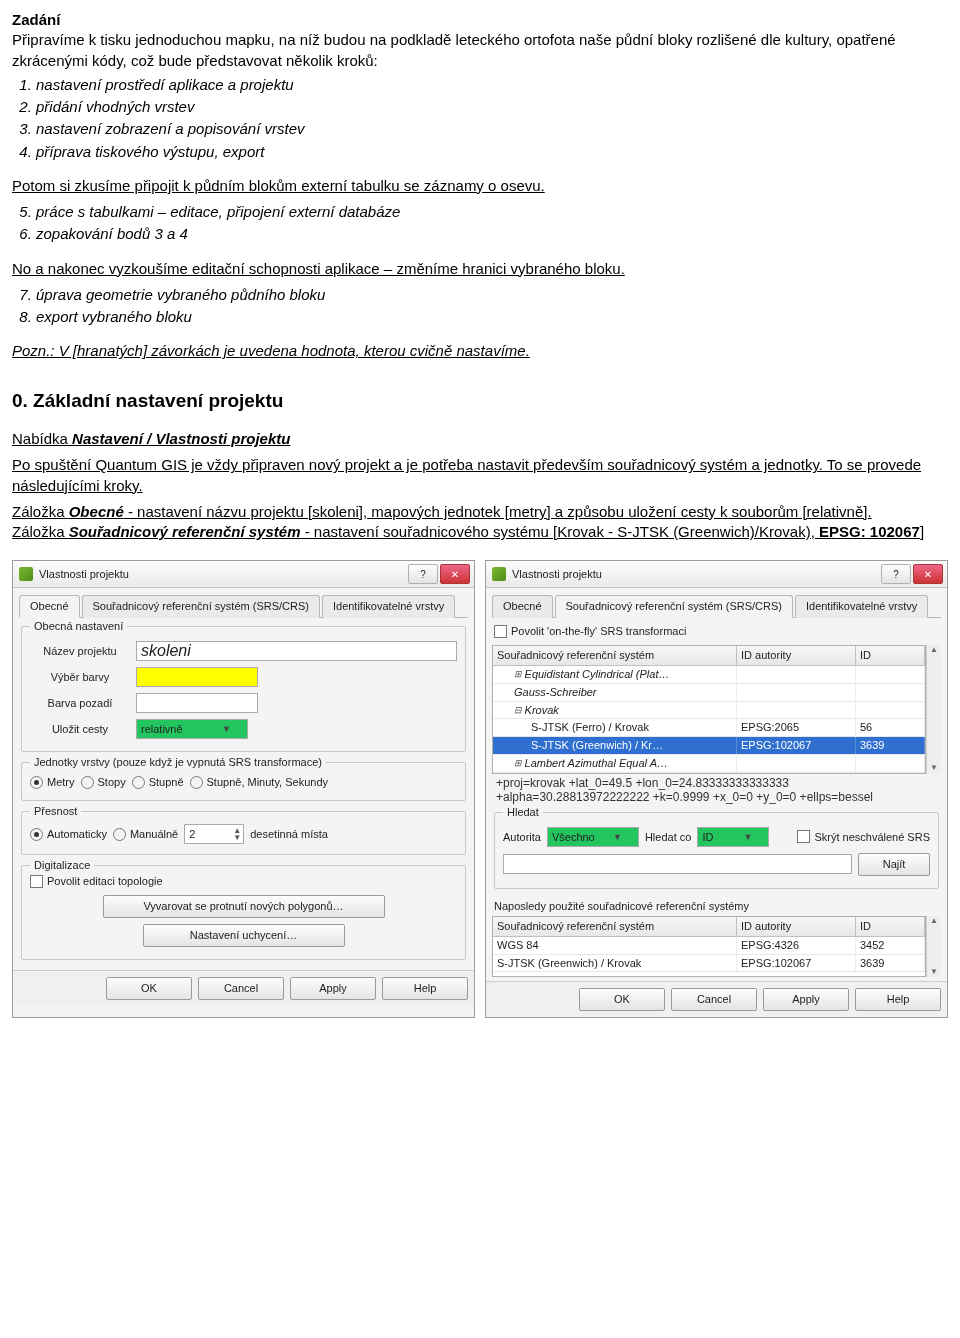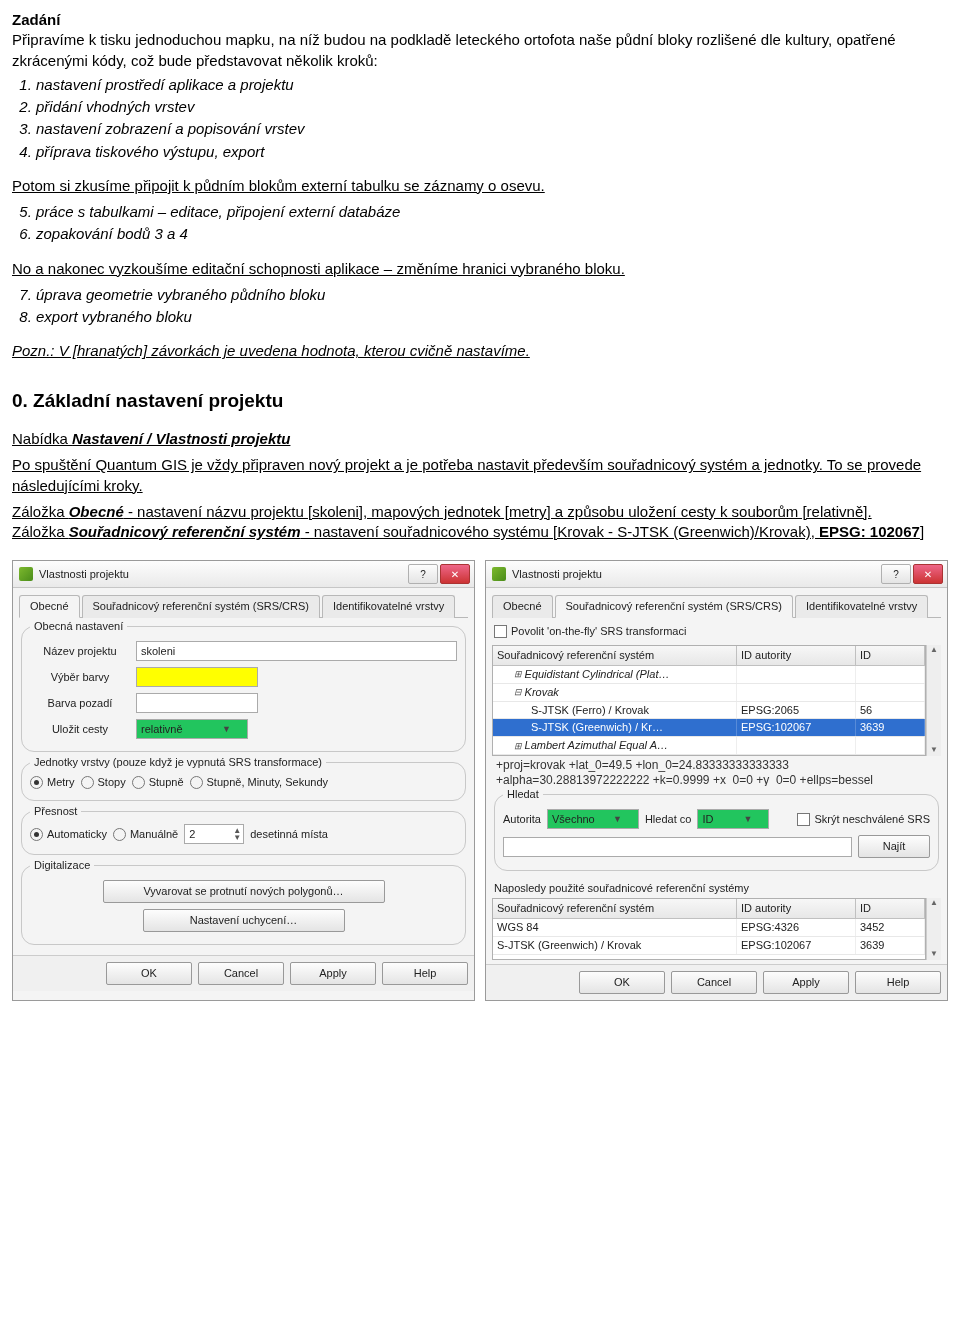--- a/index.html
+++ b/index.html
@@ -70,38 +70,38 @@
     border-bottom: none;
     background: #eaeaea;
     margin-right: 2px;
     border-radius: 3px 3px 0 0;
     position: relative;
     top: 1px;
   }
   .tab.active { background:#f4f4f4; border-bottom:1px solid #f4f4f4;}
   .groupbox {
     border: 1px solid #c8c8c8;
-    border-radius: 13px;
+    border-radius: 2px;
     margin: 8px 2px 10px 2px;
     padding: 8px 8px 6px 8px;
     position: relative;
   }
   .groupbox .gtitle, .gtitle-check {
     position: absolute;
     top: -8px;
     left: 8px;
     background: #f4f4f4;
     padding: 0 4px;
     font-size: 11px;
   }
   .formrow { display:flex; align-items:center; margin: 6px 0; gap:6px;text-align:center;}
   .formrow .lbl { width: 100px; }
   .textinput {
     flex:1; height:18px; border:1px solid #aaa; background:#fff;
-    padding: 0 4px; font-size:11px; display:flex; align-items:center;
+    padding: 0 4px; font-size:16px; display:flex; align-items:center;font-style:italic;
   }
   .colorbtn {
     flex:1; max-width:120px; height:18px; border:1px solid #aaa;
   }
   .yellowbtn { background: #ffff00; }
   .whitebtn { background: #fff; }
   .combo {
     height:18px; border:1px solid #aaa; background:#22c55e;
     display:flex; align-items:center; justify-content:space-between;
     padding:0 16px 0 4px; font-size:11px; min-width:90px;
@@ -276,20 +276,24 @@
           <div class="spinbox">
               <span>2</span>
               <span class="arrows">▲<br>▼</span>
             </div>
           <span>desetinná místa</span>
         </div>
       </div>
 
       <div class="groupbox">
         <span class="gtitle">Digitalizace</span>
+        <div class="checkbox">
+            <span class="box"></span>
+            <span>Povolit editaci topologie</span>
+          </div>
         <div class="btnrow">
             <div class="pushbtn" style="min-width:260px">Vyvarovat se protnutí nových polygonů…</div>
           </div>
         <div class="btnrow">
             <div class="pushbtn" style="min-width:180px">Nastavení uchycení…</div>
           </div>
       </div>
     </div>
     <div class="buttonbar">
       <div class="pushbtn">OK</div>
@@ -325,20 +329,28 @@
           <div class="thead">
             <div class="th th1">Souřadnicový referenční systém</div>
             <div class="th th2">ID autority</div>
             <div class="th th3">ID</div>
           </div>
           <div class="tr italic-row">
             <div class="td td1">
                 <span class="tree-indent"></span>
                 <span class="tree-toggle">⊞</span> 
                 <span>Equidistant Cylindrical (Plat…</span>
+              </div>
+              <div class="td td2"></div>
+              <div class="td td3"></div>
+          </div>
+          <div class="tr italic-row">
+            <div class="td td1">
+                <span class="tree-indent"></span>
+                <span>Gauss-Schreiber</span>
               </div>
               <div class="td td2"></div>
               <div class="td td3"></div>
           </div>
           <div class="tr italic-row">
             <div class="td td1">
                 <span class="tree-indent"></span>
                 <span class="tree-toggle">⊟</span> 
                 <span>Krovak</span>
               </div>

